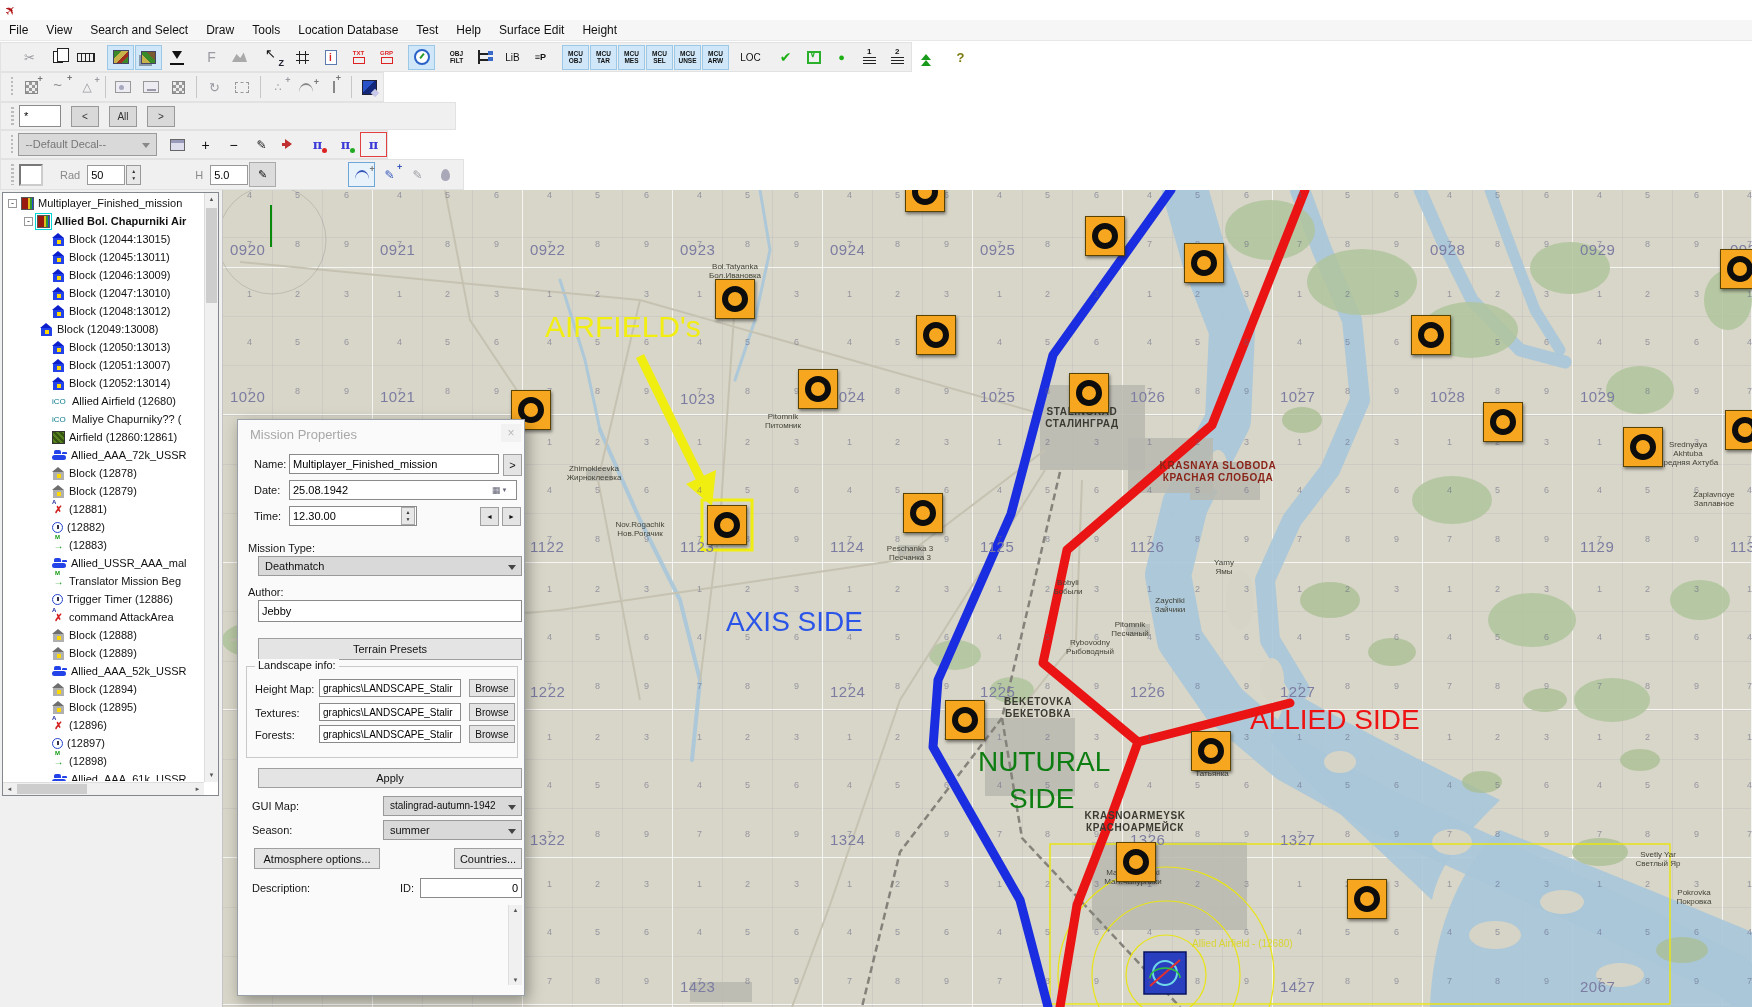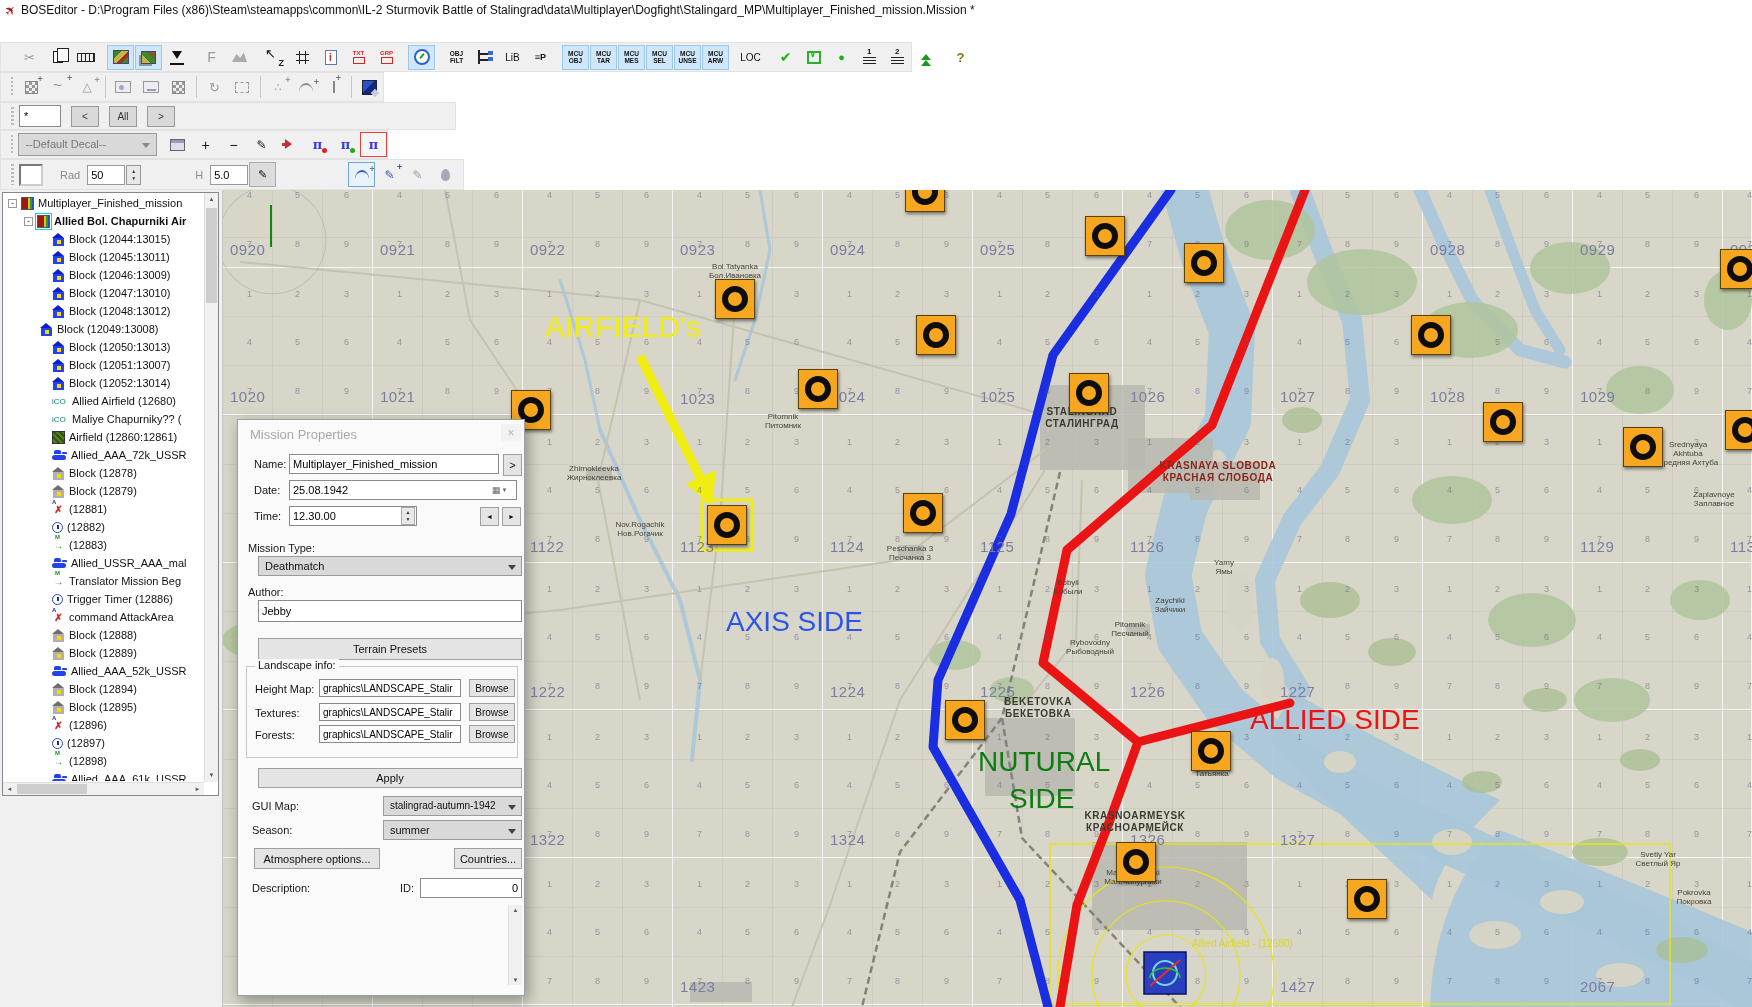--- a/index.html
+++ b/index.html
@@ -161,22 +161,33 @@
 .cal{position:absolute;width:22px;height:16px;font-size:9px;color:#667;display:flex;align-items:center;gap:1px}
 .ta{position:absolute;left:20px;top:484px;width:265px;height:82px;border:1px solid #8a8a8a;background:#fff;font-size:11px;padding:2px 17px 2px 4px;font-family:inherit;resize:none;overflow:hidden}
 .ta-scroll{position:absolute;left:270px;top:485px;width:14px;height:80px;background:#f0f0f0;border-left:1px solid #ddd;display:flex;flex-direction:column;justify-content:space-between;align-items:center;font-size:6px;color:#555;padding:2px 0}
 </style>
 </head>
 <body>
 
 <div class="chrome">
   <div class="titlebar">
     <span class="appicon">✈</span>
-    <span>BOSEditor - D:\Program Files (x86)\Steam\steamapps\common\IL-2 Sturmovik Battle of Stalingrad\data\Multiplayer\Dogfight\Stalingard_MP\Multiplayer_Finished_mission.Mission *</span>
   </div>
+  <div class="menubar">
+      <span class="mi">File</span>
+      <span class="mi">View</span>
+      <span class="mi">Search and Select</span>
+      <span class="mi">Draw</span>
+      <span class="mi">Tools</span>
+      <span class="mi">Location Database</span>
+      <span class="mi">Test</span>
+      <span class="mi">Help</span>
+      <span class="mi">Surface Edit</span>
+      <span class="mi">Height</span>
+    </div>
   <div class="tbrow" id="tb1">
       <div class="tb dim fs13">
         <span>✂</span>
       </div>
       <div class="tb">
         <span class="ci ci-copy"></span>
       </div>
       <div class="tb">
         <span class="ci ci-ruler"></span>
       </div>

